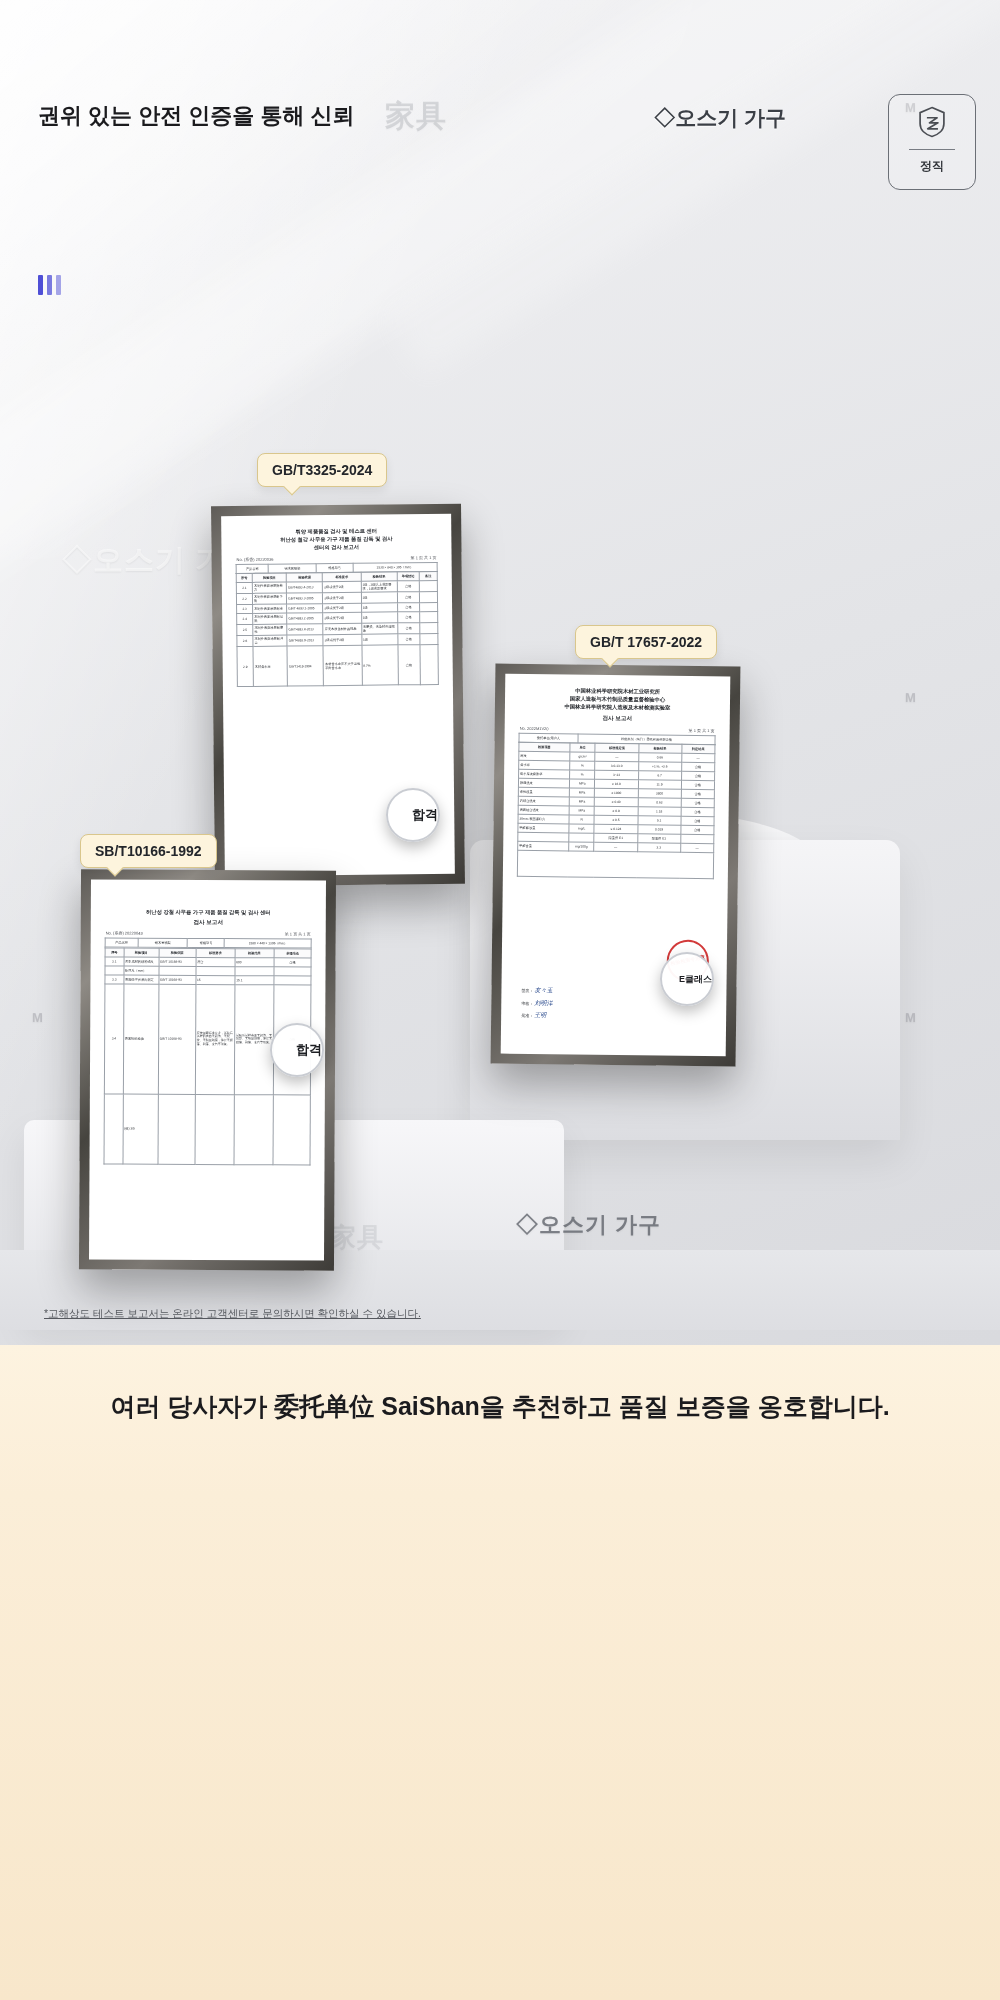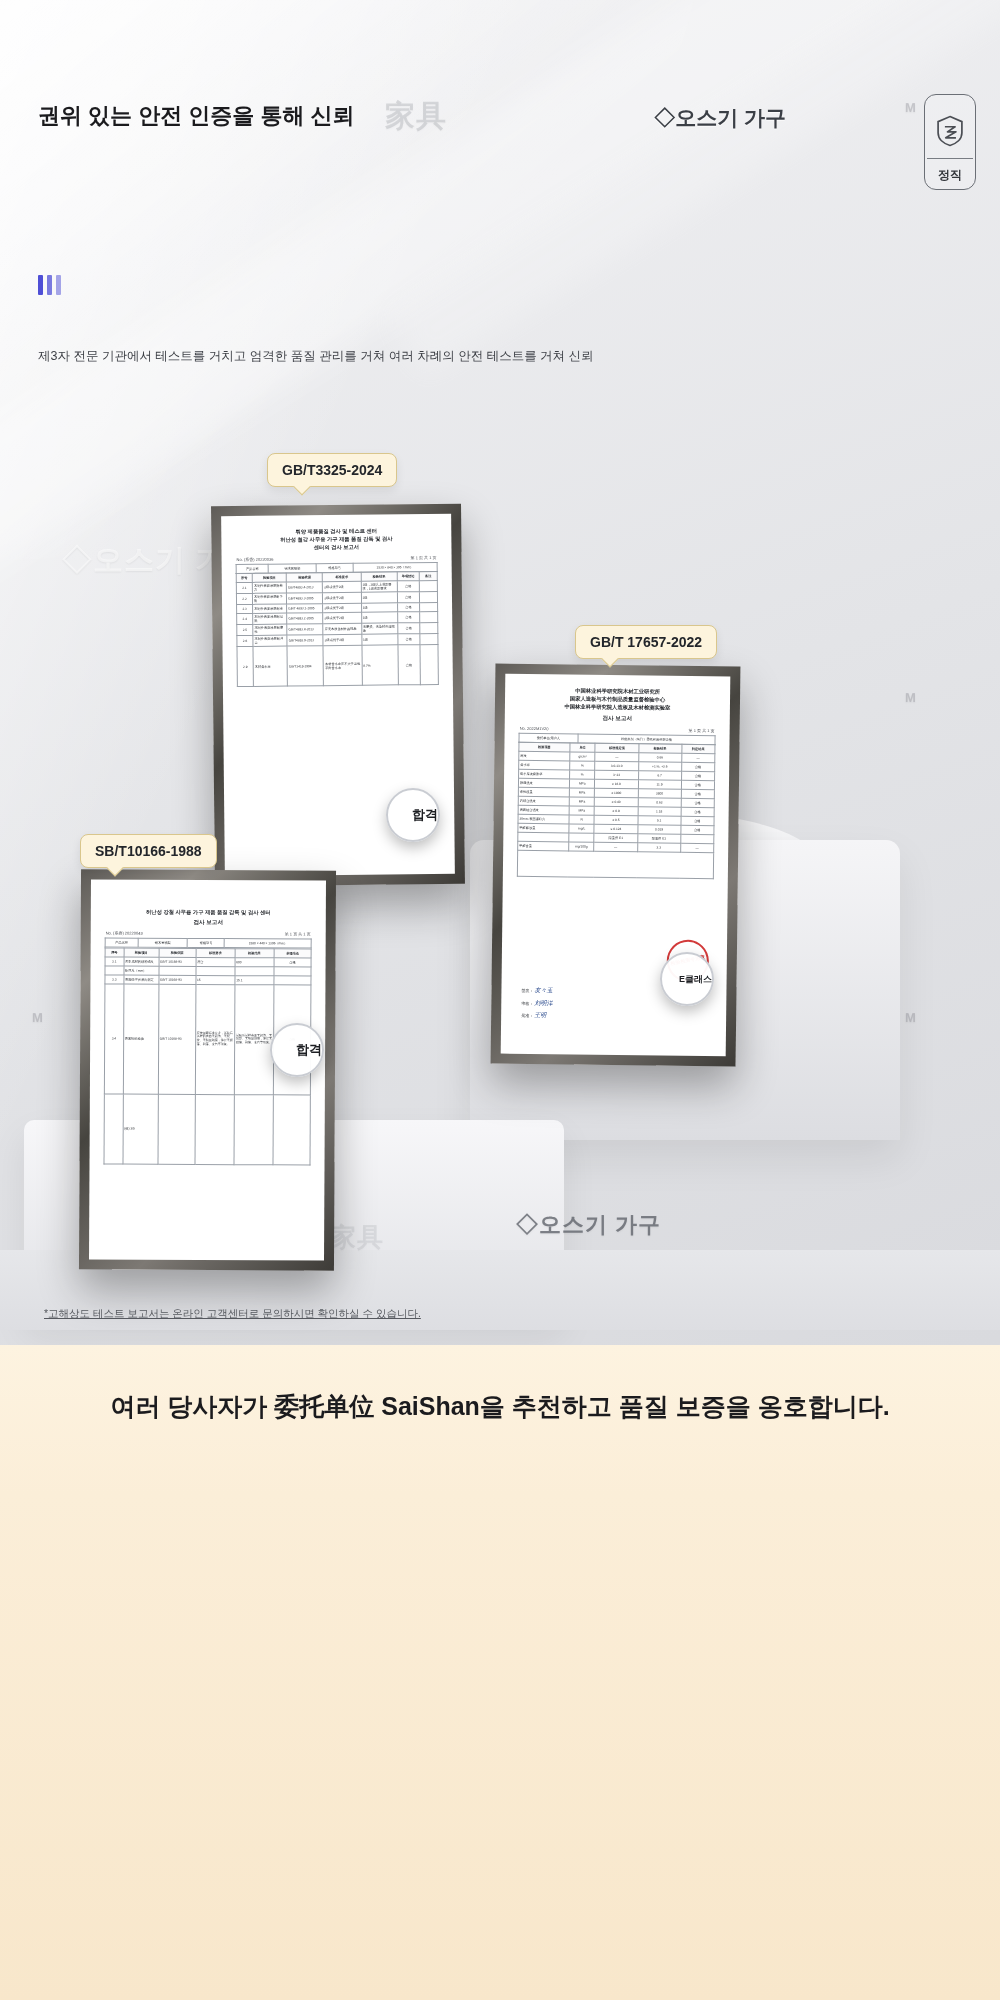--- a/index.html
+++ b/index.html
@@ -45,24 +45,24 @@
   }
   .headline .l2 { display:block; margin-top:40px; }
 
   .brand-top {
     position:absolute; right:214px; top:104px;
     font-size:21px; font-weight:700; color:#3b3f46;
     text-shadow:0 1px 1px rgba(255,255,255,0.8);
   }
 
   .badge-box {
-    position:absolute; right:24px; top:94px; width:52px; height:96px;
+    position:absolute; right:24px; top:94px; width:88px; height:96px;
     border:1.5px solid #6b6f76; border-radius:12px; background:rgba(255,255,255,0.18);
     display:flex; flex-direction:column; align-items:center; justify-content:flex-start;
-    padding-top:19px;
+    padding-top:10px;
   }
   .badge-box .glyph { width:34px; height:34px; }
   .badge-box .divider { width:46px; height:1px; background:#787c83; margin:10px 0 8px; }
   .badge-box .btxt { font-size:12px; color:#34373c; font-weight:700; }
 
   .bars { position:absolute; left:38px; top:275px; display:flex; gap:4px; }
   .bars i { display:block; width:5px; height:20px; background:#4f4fd6; border-radius:1px; }
   .bars i:nth-child(2){ opacity:.75 }
   .bars i:nth-child(3){ opacity:.5 }
 
@@ -207,21 +207,20 @@
   <div class="btxt">정직</div>
 </div>
 
 <div class="bars">
   <i></i>
     <i></i>
     <i></i>
 </div>
 
 <div class="subcopy">
-  <div>제3자 전문 기관에서 테스트를 거치고 엄격한 품질 관리를 거쳐 여러 차례의 안전 테스트를 거쳐 신뢰</div>
 </div>
 
 <div class="scene">
 
   <div class="podium-cyl"></div>
   <div class="podium-back"></div>
   <div class="podium-front"></div>
   <div class="floor"></div>
 
   <div class="wm" style="left:62px; top:120px;">◇오스기 가구</div>
@@ -323,21 +322,21 @@
                 <td>8.7%</td>
                 <td class="ta-c">合格</td>
                 <td></td>
               </tr>
         </tbody>
           </table>
       </div>
     </div>
   </div>
 
-  <div class="callout" style="left:267px; top:33px;">
+  <div class="callout" style="left:257px; top:33px;">
     <span>GB/T3325-2024</span>
   </div>
 
   <div class="magnify" style="left:386px; top:368px;">
     <span>합격</span>
   </div>
 
   <div class="frame frame-b">
     <div class="mat">
       <div class="doc">
@@ -545,21 +544,21 @@
                 <td></td>
                 <td class="ta-c"></td>
               </tr>
         </tbody>
           </table>
       </div>
     </div>
   </div>
 
   <div class="callout" style="left:80px; top:414px;">
-    <span>SB/T10166-1988</span>
+    <span>SB/T10166-1992</span>
   </div>
 
   <div class="magnify" style="left:270px; top:603px;">
     <span>합격</span>
   </div>
 </div>
 
 <div class="foot-note">*고해상도 테스트 보고서는 온라인 고객센터로 문의하시면 확인하실 수 있습니다.</div>
 
 <div class="band"></div>

